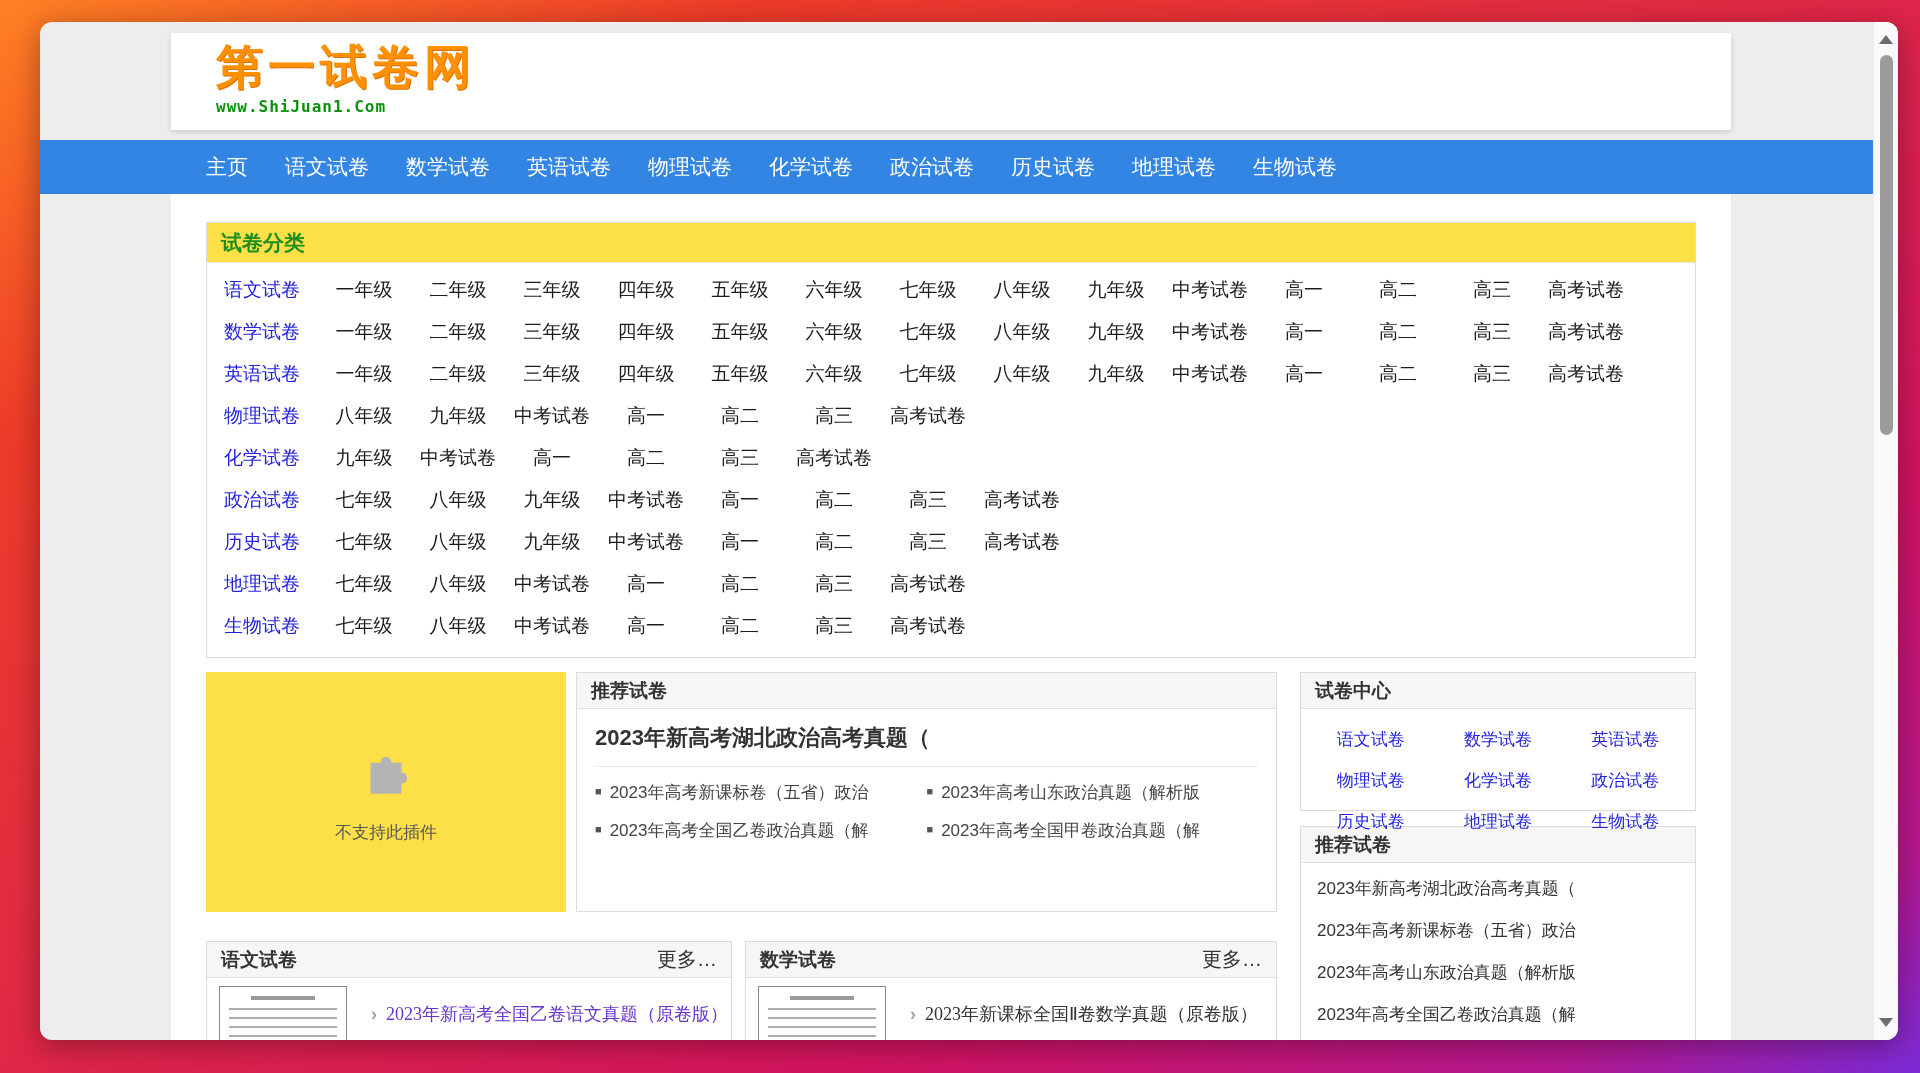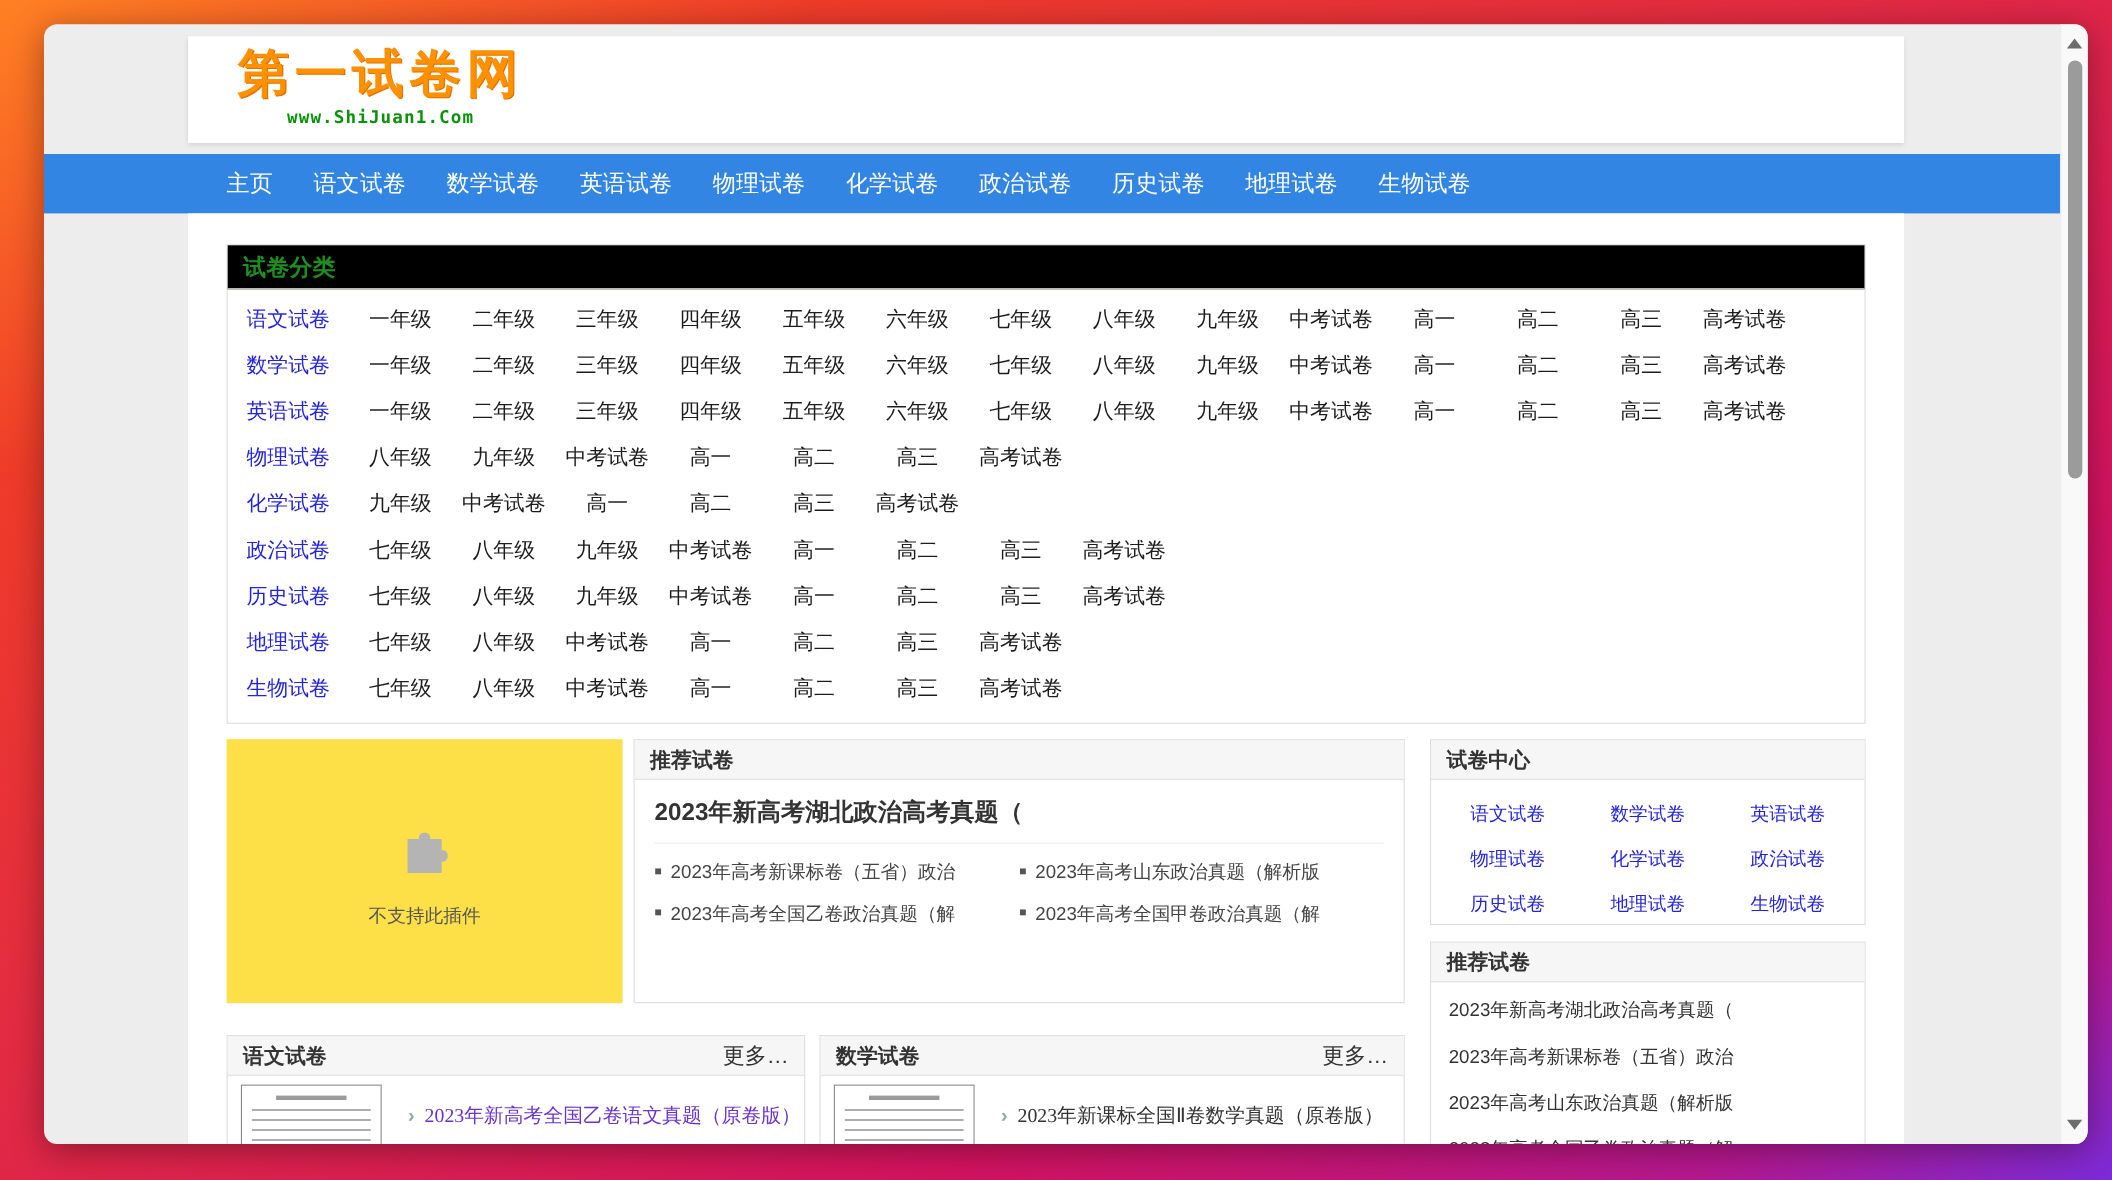--- a/index.html
+++ b/index.html
@@ -12,21 +12,21 @@
   .window {
     position:absolute; left:40px; top:22px; width:1858px; height:1018px;
     background:#ededed; border-radius:12px; overflow:hidden;
     box-shadow:0 6px 30px rgba(0,0,0,.35);
   }
   
   .header-box {
     position:absolute; left:131px; top:11px; width:1560px; height:97px;
     background:#fff; box-shadow:0 2px 5px rgba(0,0,0,.14);
   }
-  .logo { position:absolute; left:45px; top:8px; cursor:pointer;text-align:center; }
+  .logo { position:absolute; left:45px; top:8px; cursor:pointer; }
   .logo-title {
     color:var(--orange); font-size:47px; font-weight:bold; letter-spacing:5px;
     line-height:52px; text-shadow:1px 1px 0 #e07000;
   }
   .logo-url {
     color:var(--url-green); font-family:"DejaVu Sans Mono","Liberation Mono",monospace;
     font-size:16px; font-weight:bold; letter-spacing:1px; line-height:28px;
   }
   
   .navbar {
@@ -42,21 +42,21 @@
   }
   .box { border:1px solid #dcdcdc; background:#fff; }
   .box-header {
     height:36px; background:#f6f6f6; border-bottom:1px solid #e0e0e0;
     display:flex; align-items:center; padding:0 14px;
     font-size:19px; font-weight:bold; color:#333;
   }
   
   .category-box { margin-top:28px; }
   .category-box .box-header {
-    height:40px; background:#000000; border-bottom:1px solid #e7e7da;
+    height:40px; background:#fde047; border-bottom:1px solid #e7e7da;
     color:var(--green); font-size:21px;text-align:center;
   }
   .cat-body { padding:6px 0 10px 0; }
   .cat-row { display:flex; height:42px; align-items:center; }
   .cat-label { width:110px; text-align:center; color:var(--link-blue); font-size:19px; text-decoration:none; cursor:pointer; }
   .cat-link { width:94px; text-align:center; color:#1c1c1c; font-size:19px; text-decoration:none; cursor:pointer; }
   
   .main-wrap { margin-top:14px; display:flex; gap:23px; }
   .left-col { width:1071px; }
   .row1 { display:flex; gap:10px; height:240px; }
@@ -72,21 +72,21 @@
   .featured-viewall { cursor:pointer; }
   .featured-divider { border:none; border-top:1px solid #ebebeb; margin-top:13px; }
   .featured-items {
     margin-top:14px; display:grid; grid-template-columns:1fr 1fr;
     row-gap:15px; list-style:none;
   }
   .featured-item { font-size:17px; color:#444; cursor:pointer; }
   .bullet { font-size:11px; color:#555; margin-right:8px; vertical-align:3px; }
   
   .sidebar { width:396px; }
-  .center-box { height:169px; }
+  .center-box { height:139px; }
   .pc-grid { display:grid; grid-template-columns:1fr 1fr 1fr; padding:10px 6px; }
   .pc-link {
     color:var(--link-blue); font-size:17px; text-align:center; line-height:41px;
     text-decoration:none; cursor:pointer;
   }
   .recommended-box { margin-top:15px; height:300px; }
   .rec-body { padding:5px 16px; }
   .rec-item { font-size:17px; color:#333; line-height:42px; white-space:nowrap; overflow:hidden; cursor:pointer; }
   
   .row2 { margin-top:29px; display:flex; gap:13px; }

